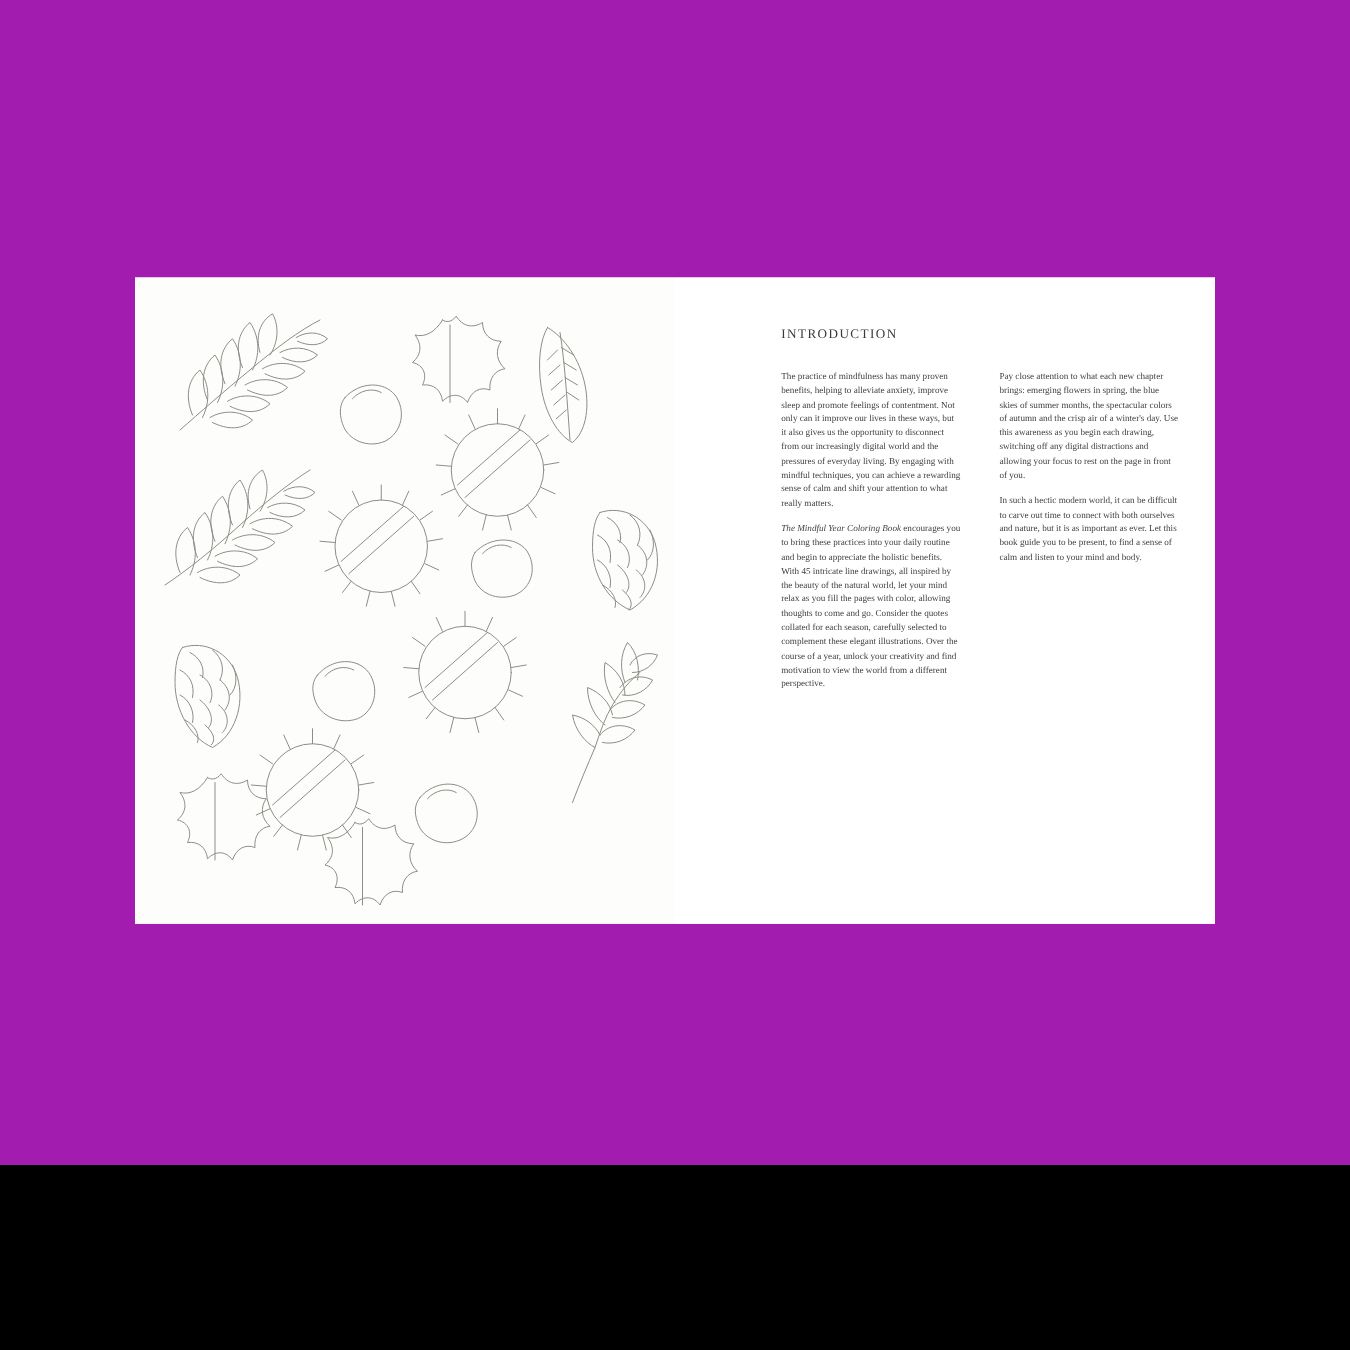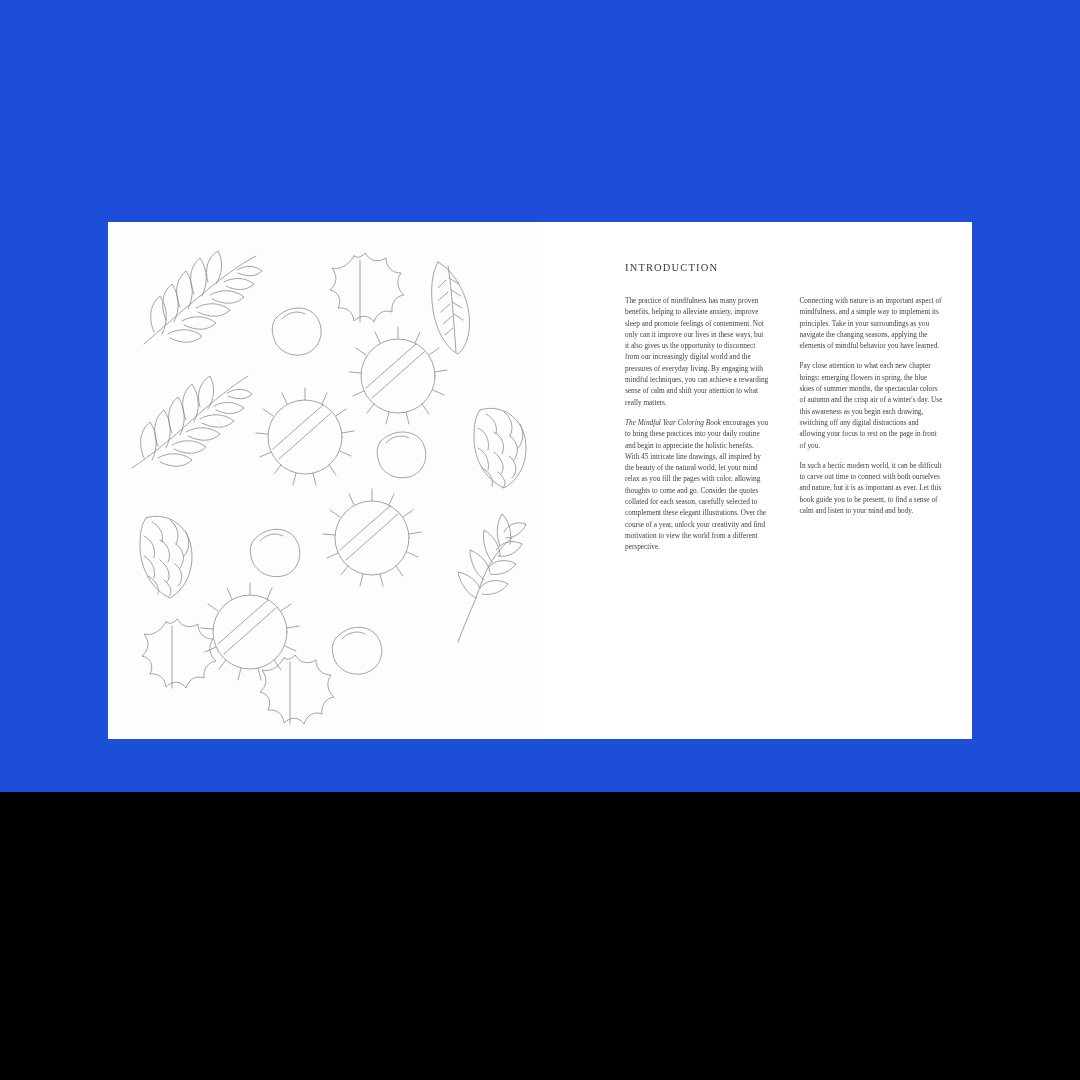--- a/index.html
+++ b/index.html
@@ -9,22 +9,22 @@
     width: 1080px;
     height: 1080px;
     overflow: hidden;
   }
   body {
     font-family: "Liberation Serif", serif;
   }
   .stage {
     position: relative;
     width: 1080px;
-    height: 792px;
-    background: #1d4ed8;
+    height: 932px;
+    background: #a21caf;
   }
   .spread {
     position: absolute;
     left: 108px;
     top: 222px;
     width: 864px;
     height: 517px;
     background: #ffffff;
     display: flex;
   }
@@ -232,21 +232,20 @@
     </div>
 
     <div class="page-right">
       <div class="intro-title">INTRODUCTION</div>
       <div class="cols">
         <div class="col">
           <p>The practice of mindfulness has many proven benefits, helping to alleviate anxiety, improve sleep and promote feelings of contentment. Not only can it improve our lives in these ways, but it also gives us the opportunity to disconnect from our increasingly digital world and the pressures of everyday living. By engaging with mindful techniques, you can achieve a rewarding sense of calm and shift your attention to what really matters.</p>
           <p><em>The Mindful Year Coloring Book</em><span> encourages you to bring these practices into your daily routine and begin to appreciate the holistic benefits. With 45 intricate line drawings, all inspired by the beauty of the natural world, let your mind relax as you fill the pages with color, allowing thoughts to come and go. Consider the quotes collated for each season, carefully selected to complement these elegant illustrations. Over the course of a year, unlock your creativity and find motivation to view the world from a different perspective.</span></p>
         </div>
         <div class="col">
-          <p>Connecting with nature is an important aspect of mindfulness, and a simple way to implement its principles. Take in your surroundings as you navigate the changing seasons, applying the elements of mindful behavior you have learned.</p>
           <p>Pay close attention to what each new chapter brings: emerging flowers in spring, the blue skies of summer months, the spectacular colors of autumn and the crisp air of a winter's day. Use this awareness as you begin each drawing, switching off any digital distractions and allowing your focus to rest on the page in front of you.</p>
           <p class="last">In such a hectic modern world, it can be difficult to carve out time to connect with both ourselves and nature, but it is as important as ever. Let this book guide you to be present, to find a sense of calm and listen to your mind and body.</p>
         </div>
       </div>
     </div>
 
   </div>
 </div>
 
 </body></html>

